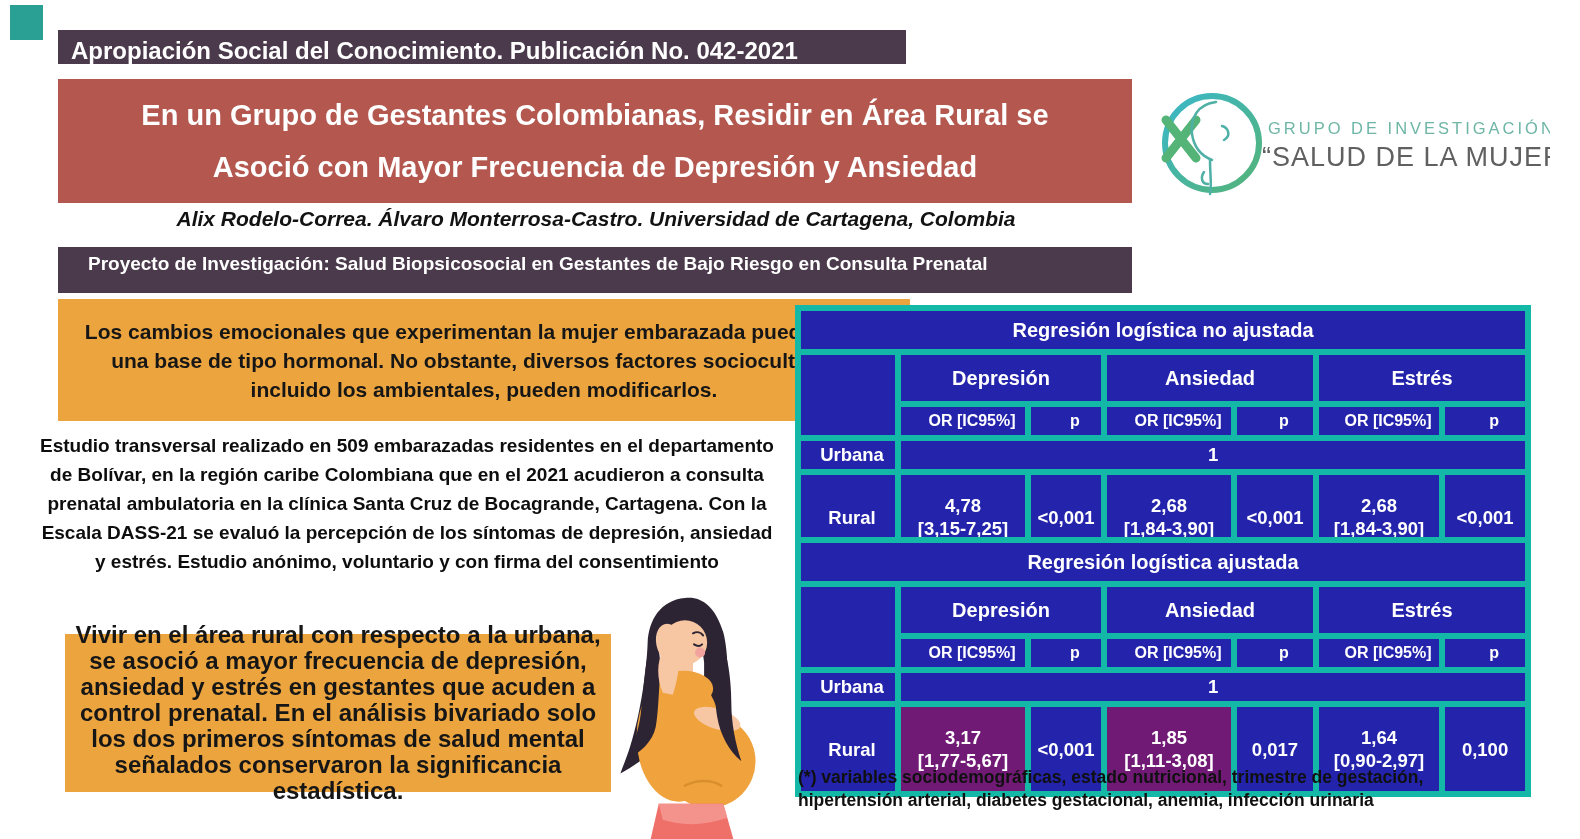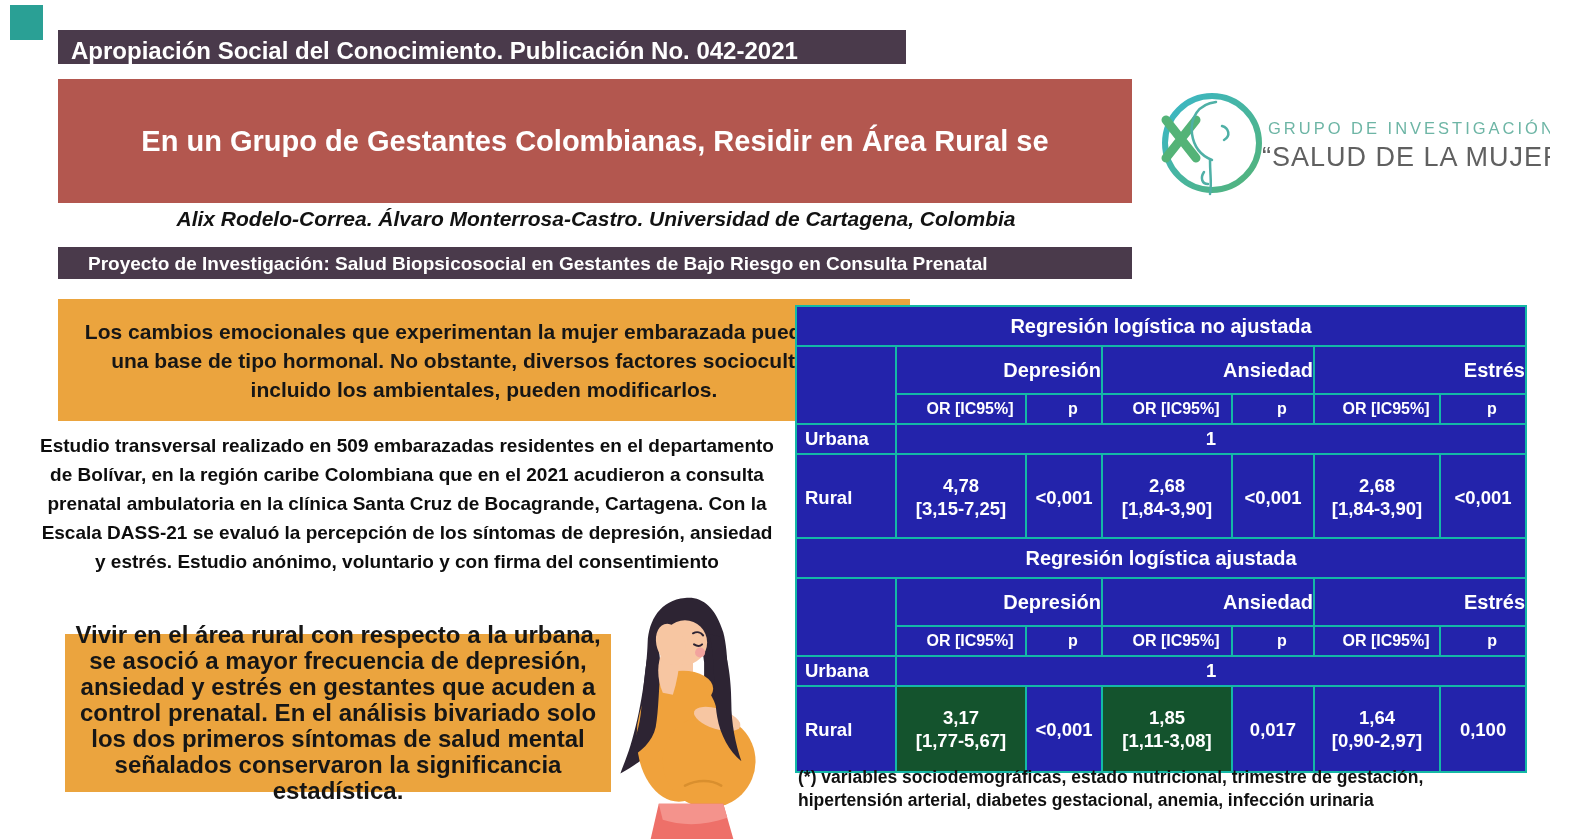--- a/index.html
+++ b/index.html
@@ -8,56 +8,57 @@
   .corner-square{position:absolute;left:10px;top:5px;width:33px;height:35px;background:#2aa095;}
   .kicker{position:absolute;left:58px;top:30px;width:848px;height:34px;background:#4a3a4b;
           color:#fff;font-weight:bold;font-size:24px;line-height:42px;padding-left:13px;
           box-sizing:border-box;white-space:nowrap;}
   .title-banner{position:absolute;left:58px;top:79px;width:1074px;height:124px;background:#b3574f;
           color:#fff;display:flex;flex-direction:column;justify-content:center;align-items:center;
           font-weight:bold;font-size:29px;line-height:44px;text-align:center;gap:8px;}
   .logo{position:absolute;left:1150px;top:84px;width:400px;height:118px;}
   .authors{position:absolute;left:66px;top:207px;width:1060px;font-style:italic;font-weight:bold;
           font-size:21px;color:#121212;text-align:center;}
-  .project-banner{position:absolute;left:58px;top:247px;width:1074px;height:32px;background:#4a3a4b;
+  .project-banner{position:absolute;left:58px;top:247px;width:1074px;height:46px;background:#4a3a4b;
           color:#fff;font-weight:bold;font-size:19px;line-height:33px;padding-left:30px;
           box-sizing:border-box;white-space:nowrap;}
   .obox{background:#eba43e;display:flex;align-items:center;justify-content:center;text-align:center;
           font-weight:bold;color:#161616;box-sizing:border-box;}
   .obox1{position:absolute;left:58px;top:299px;width:852px;height:122px;font-size:21px;line-height:29px;padding:0 16px;}
   .obox2{position:absolute;left:65px;top:634px;width:546px;height:158px;font-size:24px;line-height:26px;padding:0 6px;}
   .methods{position:absolute;left:38px;top:431px;width:738px;text-align:center;font-weight:bold;
           font-size:19px;line-height:29px;color:#0d0d0d;}
   .illustration{position:absolute;left:598px;top:594px;width:186px;height:245px;}
   table.rtable{position:absolute;left:795px;width:730px;border-collapse:collapse;background:#2323ab;
           color:#ffffff;font-weight:bold;table-layout:fixed;}
   table.t1{top:305px;}
   table.t2{top:537px;}
-  .rtable td{border:2px solid #14b8a6;text-align:center;vertical-align:middle;padding:0;}
+  .rtable td{border:6px solid #14b8a6;text-align:center;vertical-align:middle;padding:0;}
   .rtable td.ttl{font-size:20px;height:38px;}
-  .rtable tr.grp td{font-size:20px;height:46px;text-align:right;}
+  .rtable tr.grp td{font-size:20px;height:46px;}
   .rtable tr.sub td{font-size:16px;height:28px;padding-left:18px;}
   .rtable tr.urb td{font-size:18.5px;height:28px;}
   .rtable tr.rur td{font-size:18.5px;height:84px;line-height:23px;}
-  .rtable td.lbl{text-align:left;padding-left:8px;}
-  .rtable td.hl{background:#14532d;}
+  .rtable td.lbl{text-align:center;padding-left:8px;}
+  .rtable td.hl{background:#701a75;}
   .footnote{position:absolute;left:798px;top:766px;width:760px;font-weight:bold;font-size:17.5px;
           line-height:23px;color:#101010;}
 </style>
 </head>
 <body>
 
 <div class="page">
 
   <div class="corner-square"></div>
 
   <div class="kicker">Apropiación Social del Conocimiento. Publicación No. 042-2021</div>
 
   <div class="title-banner">
     <span>En un Grupo de Gestantes Colombianas, Residir en Área Rural se</span>
+    <span>Asoció con Mayor Frecuencia de Depresión y Ansiedad</span>
   </div>
 
   <svg class="logo" viewBox="0 0 400 118">
     <defs>
       <linearGradient id="lg" x1="0" y1="0" x2="1" y2="1">
         <stop offset="0" stop-color="#3ab7c9"></stop>
           <stop offset="1" stop-color="#54b377"></stop>
       </linearGradient>
     </defs>
     <g>

